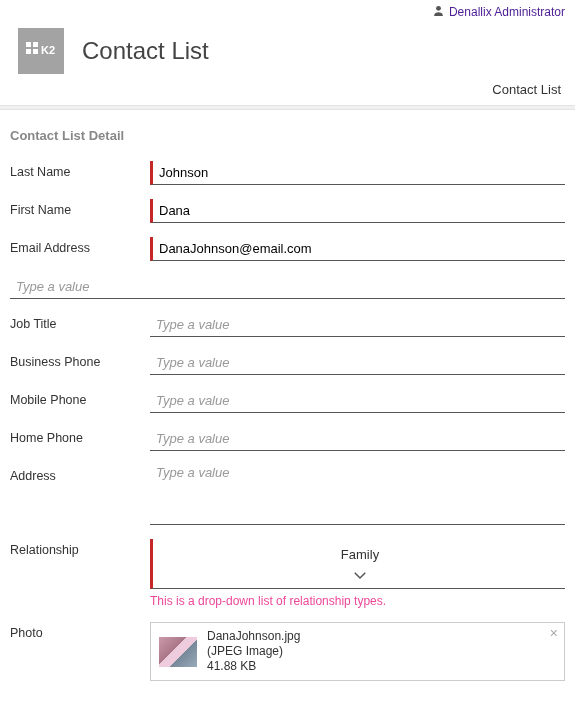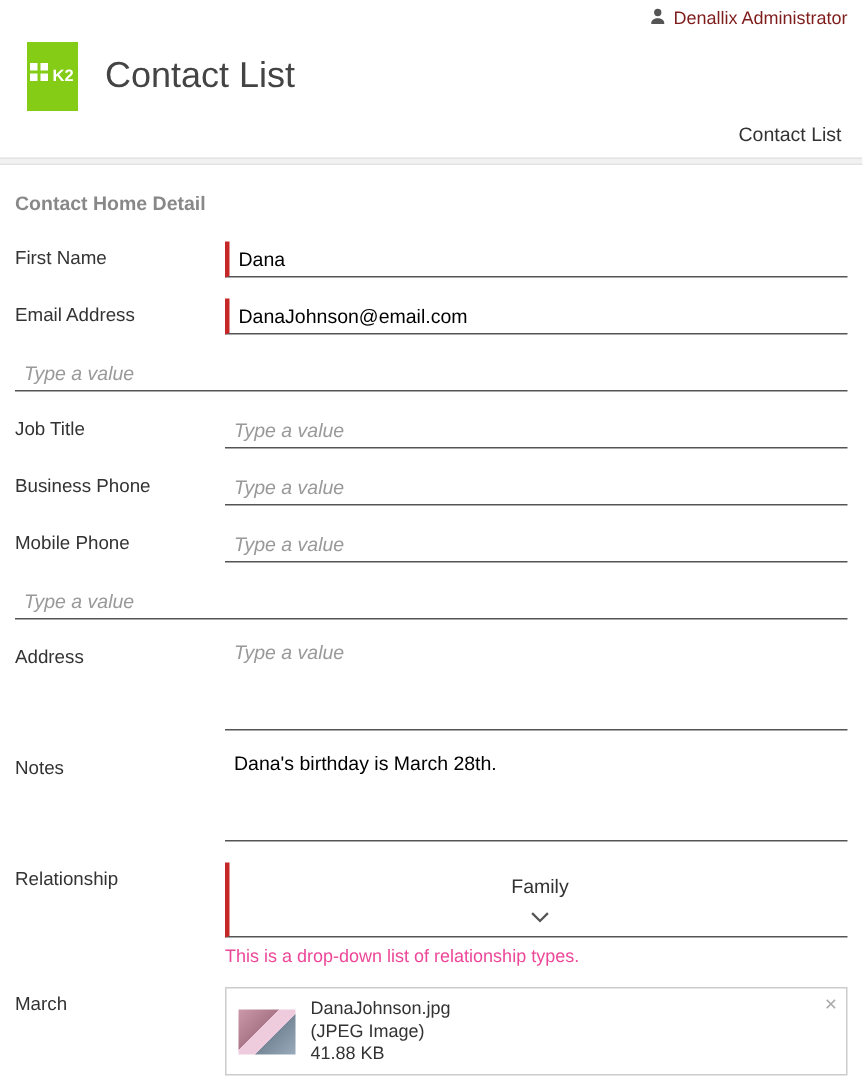--- a/index.html
+++ b/index.html
@@ -10,31 +10,31 @@
     color: #333;
     background: #fff;
     width: 575px;
   }
   .topbar {
     display: flex;
     justify-content: flex-end;
     align-items: center;
     padding: 4px 10px 0 10px;
     font-size: 12px;
-    color: #7f1d1d;
+    color: #4c1d95;
   }
   .topbar svg { margin-right: 4px; }
   .header {
     display: flex;
     align-items: center;
     padding: 8px 10px 8px 18px;
   }
   .logo {
-    width: 34px; height: 46px;
-    background: #84cc16;
+    width: 46px; height: 46px;
+    background: #a3a3a3;
     display: flex;
     align-items: center;
     justify-content: center;
     margin-right: 18px;
   }
   .page-title {
     font-size: 24px;
     font-weight: 300;
     color: #444;
   }
@@ -167,24 +167,30 @@
   </div>
   <div class="page-title">Contact List</div>
 </div>
 
 <div class="breadcrumb-row">
   <span>Contact List</span>
 </div>
 
 <div class="divider"></div>
 
-<div class="section-title">Contact Home Detail</div>
+<div class="section-title">Contact List Detail</div>
 
 <div class="form-area">
 
+  <div class="row">
+    <div class="row-label">Last Name</div>
+    <div class="field-wrap">
+      <input class="text-input required" value="Johnson" style="">
+    </div>
+  </div>
 
   <div class="row">
     <div class="row-label">First Name</div>
     <div class="field-wrap">
       <input class="text-input required" value="Dana" style="">
     </div>
   </div>
 
   <div class="row">
     <div class="row-label">Email Address</div>
@@ -214,56 +220,51 @@
   </div>
 
   <div class="row">
     <div class="row-label">Mobile Phone</div>
     <div class="field-wrap">
       <input class="text-input" placeholder="Type a value" style="">
     </div>
   </div>
 
   <div class="row">
+    <div class="row-label">Home Phone</div>
     <div class="field-wrap">
       <input class="text-input" placeholder="Type a value" style="">
     </div>
   </div>
 
   <div class="row">
     <div class="row-label">Address</div>
     <div class="field-wrap">
       <textarea class="textarea-box" rows="2" placeholder="Type a value" style=""></textarea>
     </div>
   </div>
 
-  <div class="row">
-    <div class="row-label">Notes</div>
-    <div class="field-wrap">
-      <textarea class="textarea-box notes" rows="3" style="">Dana's birthday is March 28th.</textarea>
-    </div>
-  </div>
 
   <div class="row">
     <div class="row-label">Relationship</div>
     <div class="field-wrap">
       <div class="select-box required">
         <span class="select-text">Family</span>
         <span class="chevron">
           <svg width="18" height="18" viewBox="0 0 24 24" fill="none" stroke="#555" stroke-width="2">
               <polyline points="5 9 12 16 19 9"></polyline>
             </svg>
         </span>
       </div>
       <div class="helper">This is a drop-down list of relationship types.</div>
     </div>
   </div>
 
   <div class="row">
-    <div class="row-label">March</div>
+    <div class="row-label">Photo</div>
     <div class="field-wrap">
       <div class="attach-box">
         <div class="thumb"></div>
         <div class="attach-meta">
           <div>DanaJohnson.jpg</div>
           <div>(JPEG Image)</div>
           <div>41.88 KB</div>
         </div>
         <div class="attach-close">×</div>
       </div>

